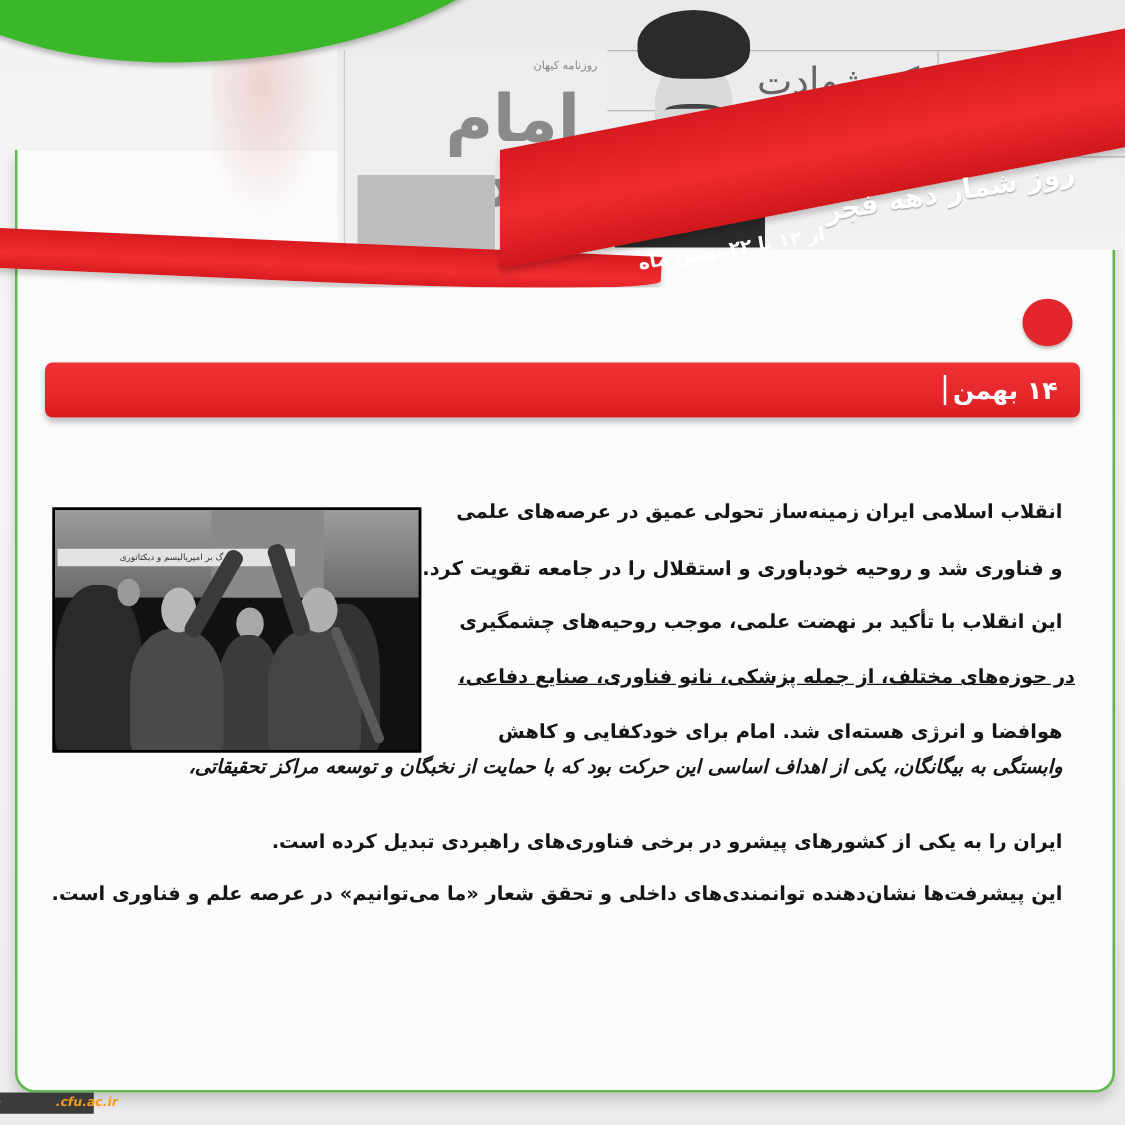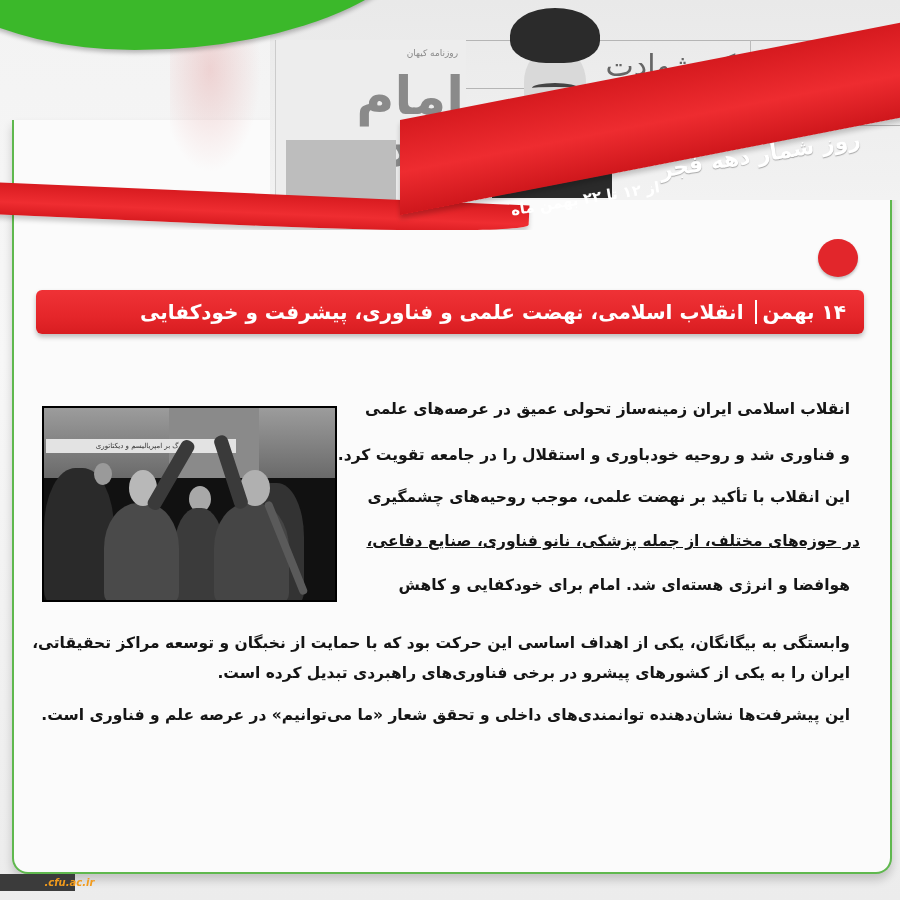--- a/index.html
+++ b/index.html
@@ -26,21 +26,21 @@
     position: absolute; left: 0; top: 0; width: 900px; height: 230px; overflow: hidden;
   }
   .wall {
     position: absolute; left: 270px; top: 0; width: 630px; height: 200px;
     background: linear-gradient(180deg, #e9e9e9 0%, #f2f2f2 100%);
   }
   .wall-line { position: absolute; height: 1px; background: #b5b5b5; }
   .wall-vline { position: absolute; width: 1px; background: #bbb; }
   .newspaper {
     position: absolute; left: 275px; top: 40px; width: 190px; height: 160px;
-    background: #ededed; border-left: 1px solid #ccc;
+    background: #ededed; border-left: 1px solid #ccc; padding-left: 20px;
   }
   .newspaper-headline {
     position: absolute; left: 8px; top: 30px; width: 180px;
     font-family: "DejaVu Sans", sans-serif; font-weight: bold;
     font-size: 52px; color: #8a8a8a; direction: rtl; text-align: right; line-height: 1;
   }
   .newspaper-sub {
     position: absolute; right: 8px; top: 8px; font-size: 9px; color: #888; direction: rtl;
   }
   .newspaper-photo {
@@ -212,21 +212,20 @@
   <div class="ribbon-title">روز شمار دهه فجر</div>
   <div class="ribbon-subtitle">از ۱۲ تا ۲۲ بهمن ماه</div>
 </div>
 
 <div class="red-dot"></div>
 
 <div class="title-bar">
   <div class="title-inner">
     <span class="title-day">۱۴ بهمن</span>
     <span class="title-sep"></span>
-    <span>انقلاب اسلامی، نهضت علمی و فناوری، پیشرفت و خودکفایی</span>
   </div>
 </div>
 
 <div class="photo">
   <div class="photo-sky"></div>
   <div class="photo-building"></div>
   <div class="photo-banner">مرگ بر امپریالیسم و دیکتاتوری</div>
 
   <div class="person" style="left:0;top:60px;width:70px;height:135px;background:#2a2a2a;"></div>
   <div class="head" style="left:50px;top:55px;width:18px;height:22px;background:#9a9a9a;"></div>
@@ -242,20 +241,20 @@
   <div class="head" style="left:196px;top:62px;width:30px;height:36px;background:#b0b0b0;"></div>
   <div class="arm" style="left:180px;top:26px;width:14px;height:76px;transform:rotate(-18deg);"></div>
   <div class="arm" style="left:238px;top:90px;width:8px;height:100px;background:#5a5a5a;transform:rotate(-22deg);"></div>
 </div>
 
 <div class="body-text" style="right:50px;top:400px;">انقلاب اسلامی ایران زمینه‌ساز تحولی عمیق در عرصه‌های علمی</div>
 <div class="body-text" style="right:50px;top:428px;margin-top:18px;">و فناوری شد و روحیه خودباوری و استقلال را در جامعه تقویت کرد.</div>
 <div class="body-text" style="right:50px;top:488px;">این انقلاب با تأکید بر نهضت علمی، موجب روحیه‌های چشمگیری</div>
 <div class="body-text" style="right:40px;top:532px;text-decoration:underline;">در حوزه‌های مختلف، از جمله پزشکی، نانو فناوری، صنایع دفاعی،</div>
 <div class="body-text" style="right:50px;top:576px;">هوافضا و انرژی هسته‌ای شد. امام برای خودکفایی و کاهش</div>
-<div class="body-text" style="right:50px;top:634px;">وابستگی به بیگانگان، یکی از اهداف اساسی این حرکت بود که با حمایت از نخبگان و توسعه مراکز تحقیقاتی،</div>
+<div class="body-text" style="right:50px;top:604px;font-style:italic;">وابستگی به بیگانگان، یکی از اهداف اساسی این حرکت بود که با حمایت از نخبگان و توسعه مراکز تحقیقاتی،</div>
 <div class="body-text" style="right:50px;top:664px;">ایران را به یکی از کشورهای پیشرو در برخی فناوری‌های راهبردی تبدیل کرده است.</div>
 <div class="body-text" style="right:50px;top:706px;">این پیشرفت‌ها نشان‌دهنده توانمندی‌های داخلی و تحقق شعار «ما می‌توانیم» در عرصه علم و فناوری است.</div>
 
 <div class="watermark">
   <span class="wm-a">asb</span>
     <span class="wm-b">.cfu.ac.ir</span>
 </div>
 
 </body></html>

